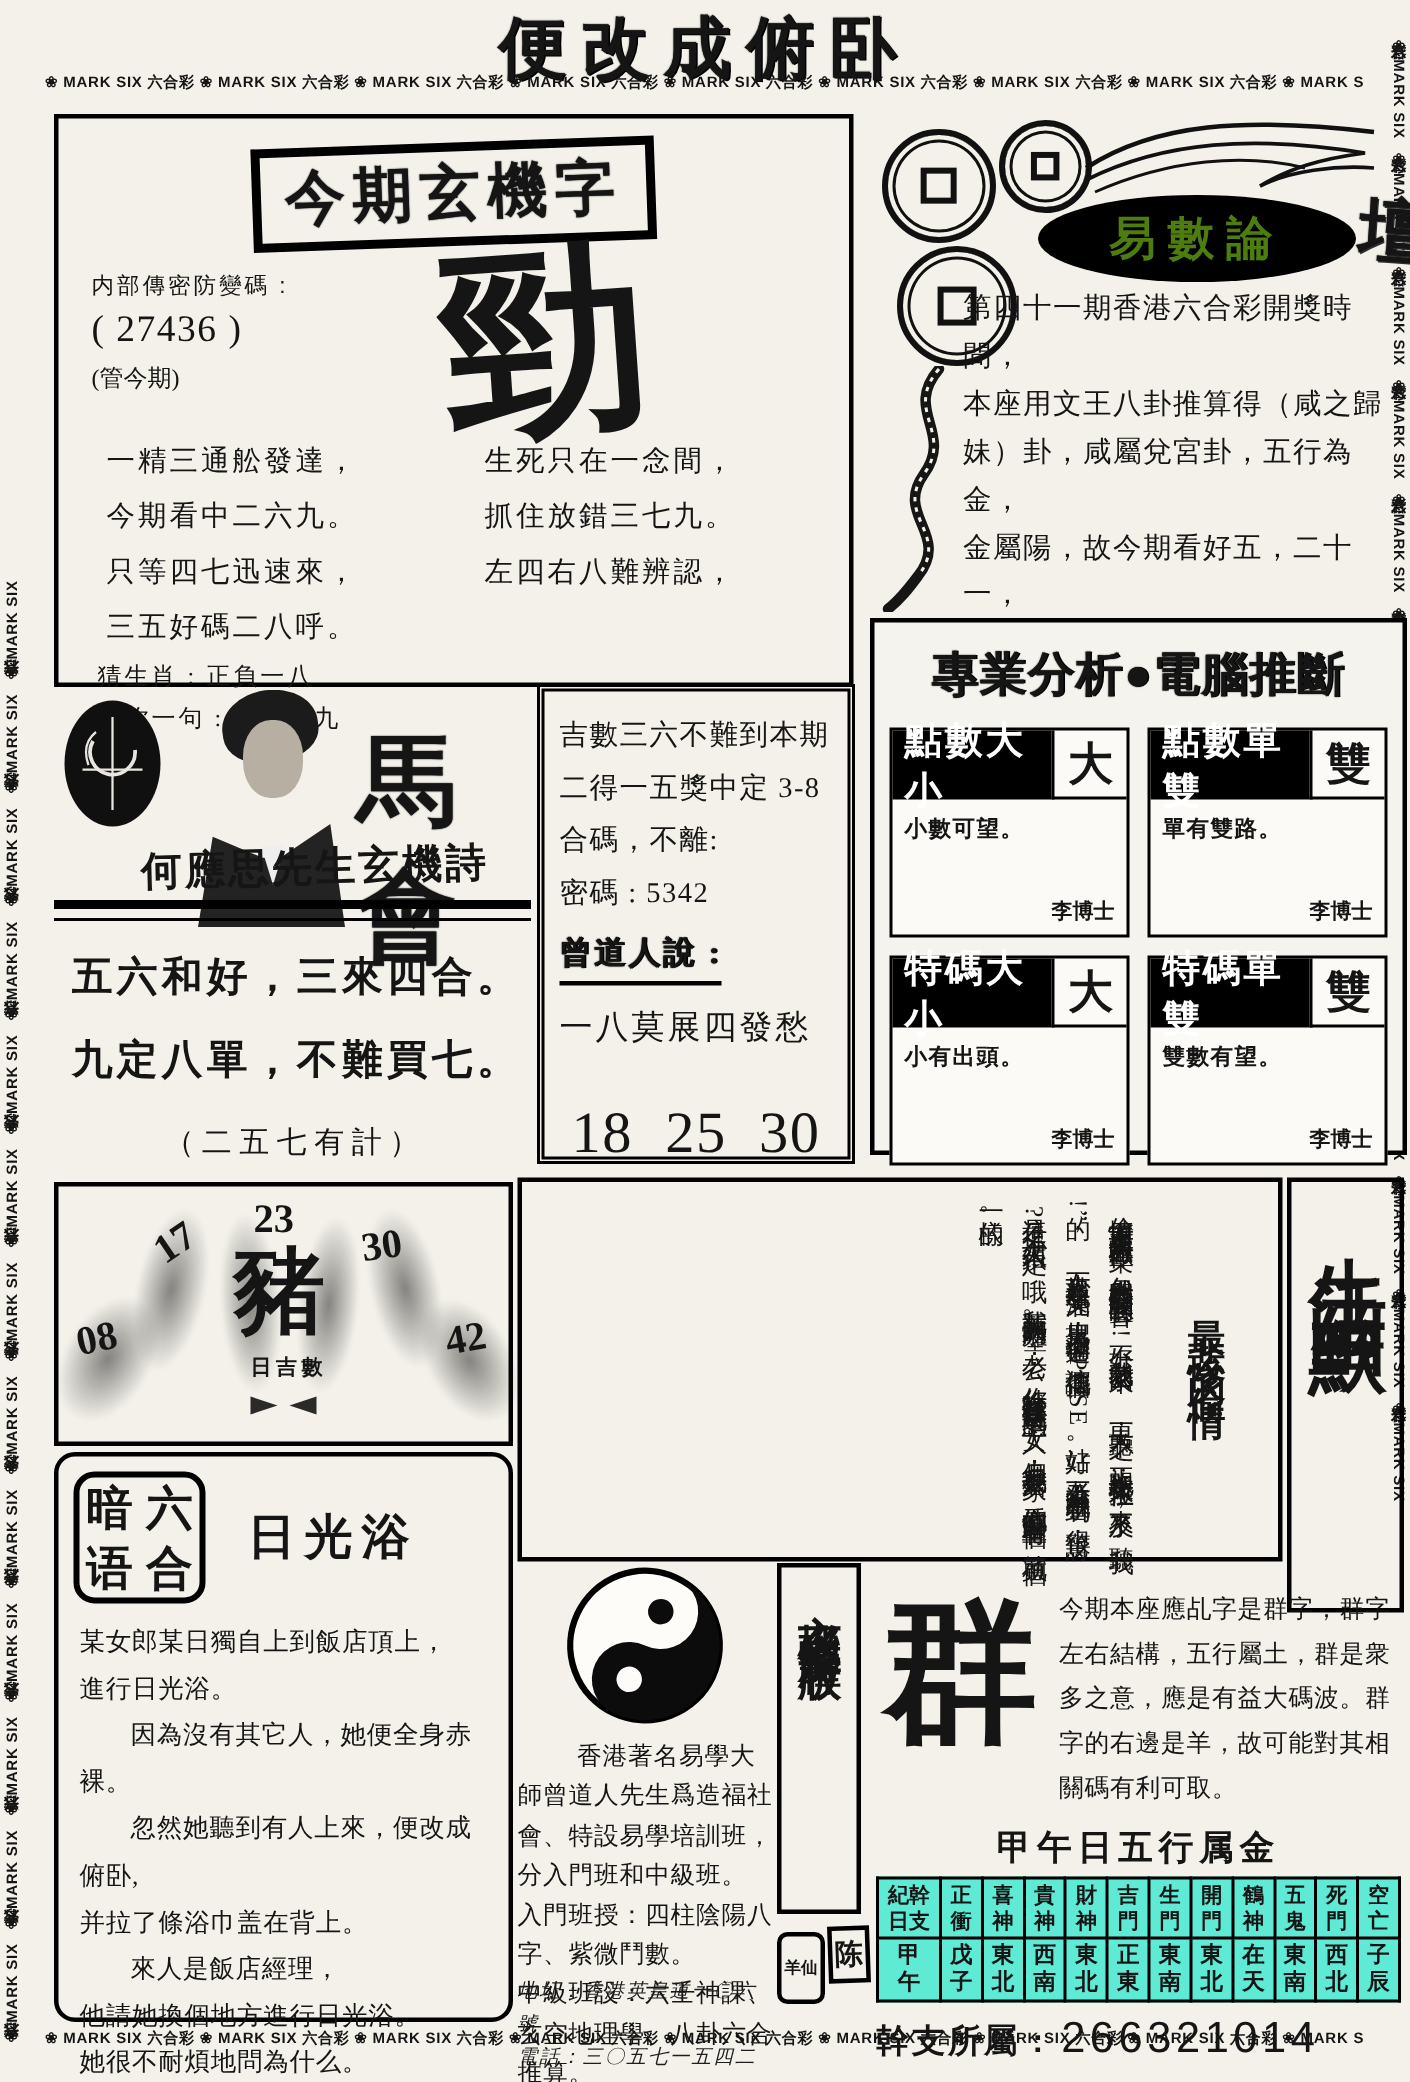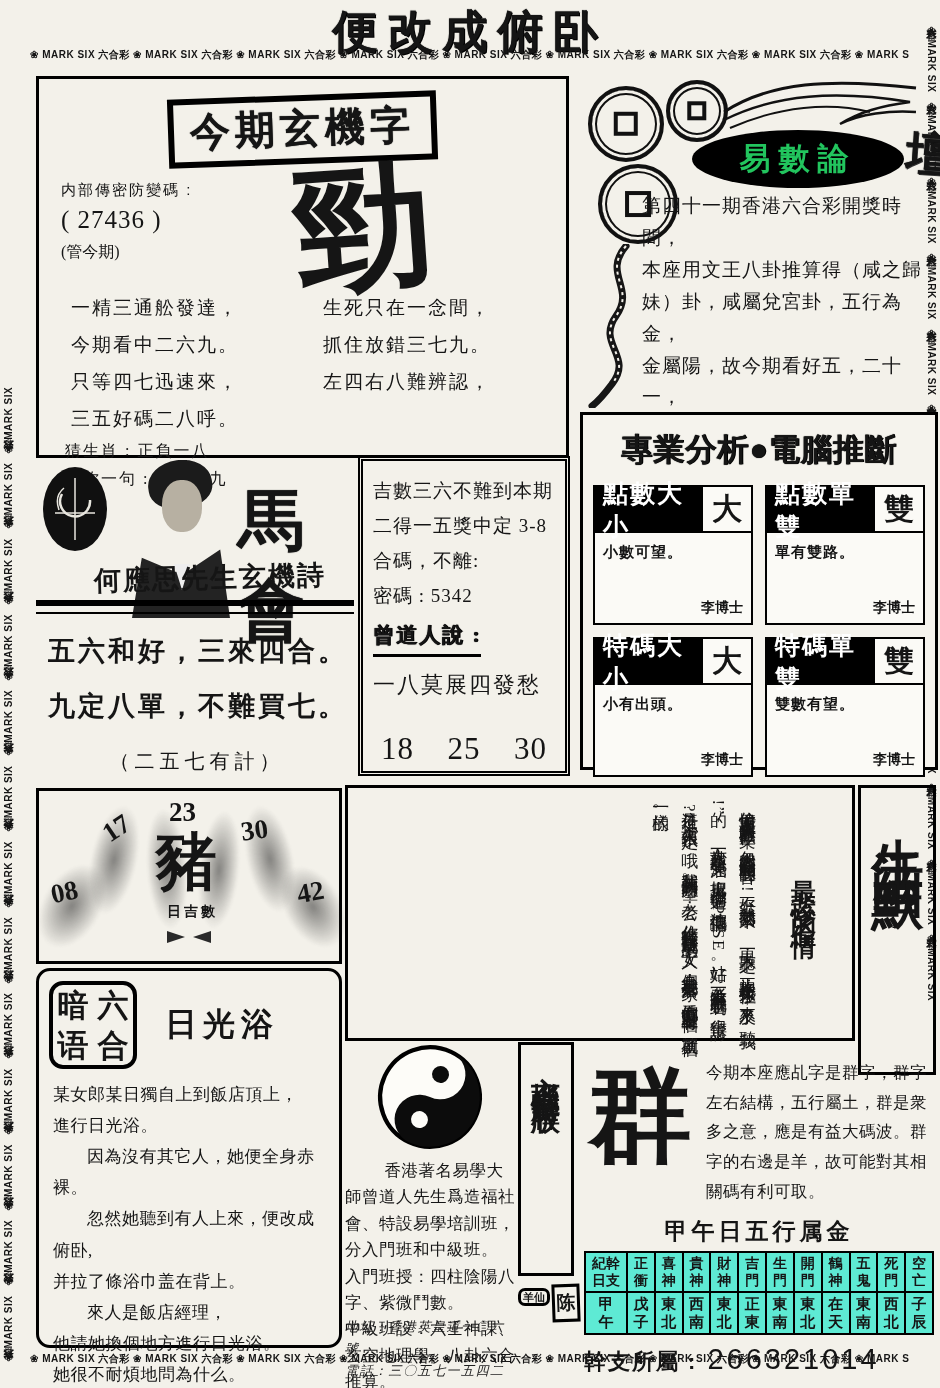--- a/index.html
+++ b/index.html
@@ -43,21 +43,21 @@
   .mguess { position:absolute; left:26px; top:362px; font-size:16px; letter-spacing:2px; }
   .mgift  { position:absolute; left:26px; top:390px; font-size:16px; letter-spacing:2px; }
 
   
   .yishu { position:absolute; left:580px; top:72px; width:356px; height:338px; }
   .coin { position:absolute; border:4px solid #111; border-radius:50%; background:#f3f1ea;
     box-shadow: inset 0 0 0 3px #f3f1ea, inset 0 0 0 5px #111; }
   .coin .hole { position:absolute; left:50%; top:50%; transform:translate(-50%,-50%);
     width:36%; height:36%; border:4px solid #111; }
   .yishu-oval { position:absolute; left:112px; top:58px; width:212px; height:58px; background:#000;
-    border-radius:50%; color:#22c55e; display:flex; align-items:center; justify-content:center;
+    border-radius:50%; color:#4d7c0f; display:flex; align-items:center; justify-content:center;
     font-size:31px; font-weight:900; letter-spacing:8px; }
   .yishu-seal { position:absolute; left:326px; top:52px; font-size:46px; font-weight:900;
     transform:rotate(4deg); text-shadow:0 0 1px #000, 1px 1px 0 #333; }
   .yishu-text { position:absolute; left:62px; top:118px; width:294px; font-size:19px;
     line-height:1.68; letter-spacing:1px; }
 
   
   .club { position:absolute; left:36px; top:460px; width:322px; height:325px; }
   .club-logo { position:absolute; left:6px; top:6px; }
   .portrait { position:absolute; left:96px; top:0; width:98px; height:158px; overflow:hidden; }
@@ -80,21 +80,21 @@
   .club-note { position:absolute; left:0; right:0; top:288px; text-align:center; font-size:20px;
     letter-spacing:5px; }
 
   
   .lucky { position:absolute; left:358px; top:456px; width:212px; height:320px;
     border:5px double #000; padding:12px 10px 0; font-size:19px; line-height:1.85; letter-spacing:1px; }
   .lucky-head { display:inline-block; font-size:21px; font-weight:900; border-bottom:3px solid #000;
     letter-spacing:2px; text-shadow:0 0 1px #000, 1px 0 0 #000; margin:2px 0 6px; }
   .lucky-hint { font-size:22px; margin-top:2px; letter-spacing:2px; }
   .lucky-provide { font-size:22px; letter-spacing:6px; margin-top:4px; }
-  .lucky-nums { display:flex; justify-content:space-between; padding:0 8px; font-size:31px; margin-top:14px; }
+  .lucky-nums { display:flex; justify-content:space-between; padding:0 8px; font-size:39px; margin-top:14px; }
 
   
   .analysis { position:absolute; left:580px; top:412px; width:358px; height:358px; border:3px solid #000;
     background:#f5f3ed; }
   .analysis-title { text-align:center; margin-top:14px; font-size:31px; font-weight:900;
     letter-spacing:1px; text-shadow:0 0 1px #000, 1px 0 0 #000; }
   .agrid { display:grid; grid-template-columns:1fr 1fr; gap:12px; margin:14px 10px 0; }
   .acell { border:2px solid #000; background:#fbfaf6; height:140px; position:relative; }
   .acell .bar { display:flex; height:46px;justify-content:center; }
   .acell .hdr { flex:1; background:#000; color:#fff; font-size:25px; font-weight:900;
@@ -144,21 +144,21 @@
   .school-text { position:absolute; left:0; top:116px; width:172px; font-size:16.5px; line-height:1.6;
     letter-spacing:.5px; }
   .school-text p.first { text-indent:2.4em; }
   .school-contact { position:absolute; left:0; top:274px; font-size:13px; font-style:italic;
     letter-spacing:1.5px; line-height:1.7; color:#1d1d1d; }
 
   
   .strip { position:absolute; left:518px; top:1042px; width:56px; height:234px; border:3px solid #000;
     display:flex; justify-content:center; }
   .strip-text { writing-mode:vertical-rl; font-size:29px; font-weight:900; letter-spacing:6px; margin-top:8px; }
-  .seal1 { position:absolute; left:518px; top:1288px; width:32px; height:18px; border:3px solid #000;
+  .seal1 { position:absolute; left:518px; top:1288px; width:32px; height:48px; border:3px solid #000;
     border-radius:7px; display:grid; place-items:center; font-size:11px; font-weight:900; line-height:1.1;
     text-align:center; }
   .seal2 { position:absolute; left:552px; top:1284px; width:28px; height:38px; border:3px solid #000;
     display:grid; place-items:center; font-size:19px; font-weight:900; transform:rotate(-2deg); }
 
   
   .explain { position:absolute; left:592px; top:1052px; width:344px; height:160px; }
   .explain-big { position:absolute; left:-4px; top:12px; font-size:104px; font-weight:900; line-height:1; }
   .explain-text { position:absolute; left:114px; top:6px; width:232px; font-size:16.5px; line-height:1.8;
     letter-spacing:.5px; }

